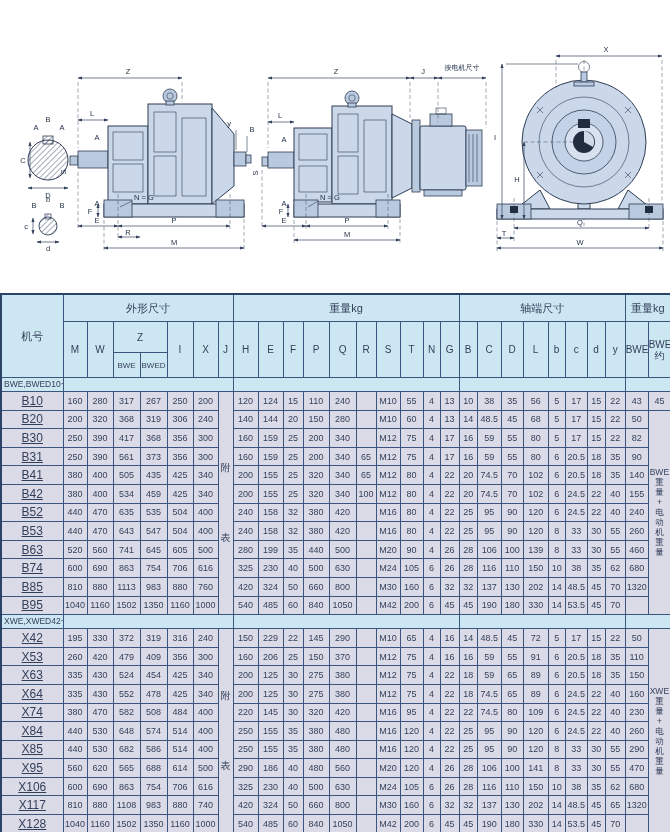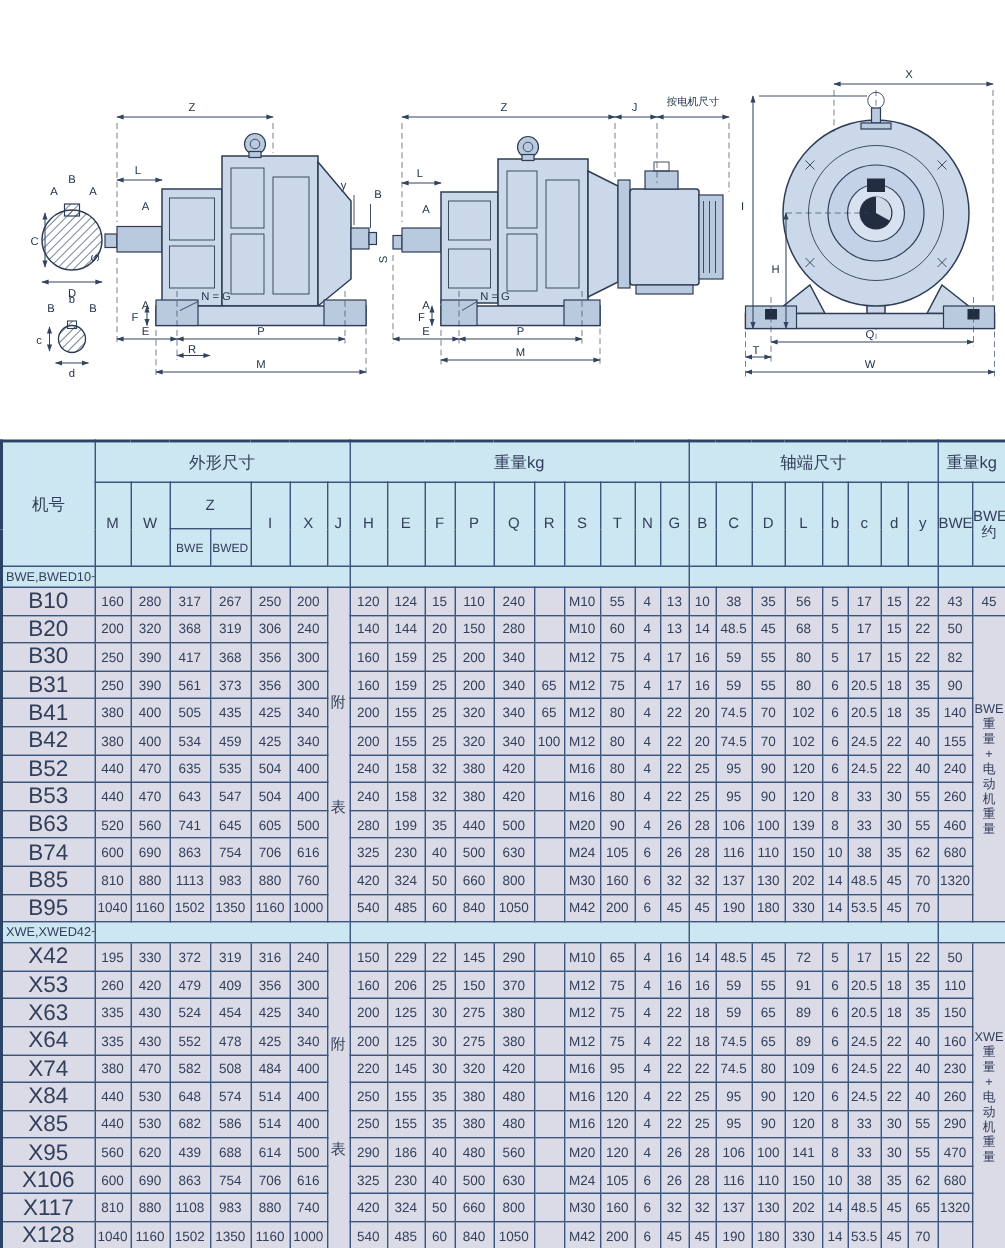--- a/index.html
+++ b/index.html
@@ -24,21 +24,21 @@
   table{border:2px solid #2a4366;}
   .hd td{background:#cde7f2;}
   .h1 td{font-size:11px;height:26px;}
   .h2 td{font-size:10px;height:30px;}
   .h3 td{font-size:8px;height:24px;}
   .wgt2{white-space:pre-line;line-height:1.1;font-size:8px;}
   .group-row td{background:#cde7f2;height:13px;font-size:8.5px;}
   .group-label{text-align:left;padding-left:2px;}
   .dr{height:18.6px;}
   .dr td{background:#dbdbe7;}
-  .model{font-size:15px;}
+  .model{font-size:12px;text-decoration:underline;}
   .note-cell{vertical-align:middle;}
   .jnote{display:flex;flex-direction:column;align-items:center;justify-content:center;
          gap:56px;font-size:10px;color:#323f5a;}
   .wnote{display:flex;flex-direction:column;align-items:center;justify-content:center;
          font-size:8.5px;line-height:1.18;color:#323f5a;}
 </style>
 </head>
 <body>
 
 <div class="page">
@@ -897,21 +897,21 @@
             <td>8</td>
             <td>33</td>
             <td>30</td>
             <td>55</td>
             <td>290</td>
           </tr>
           <tr class="dr">
             <td class="model">X95</td>
             <td>560</td>
             <td>620</td>
-            <td>439</td>
+            <td>565</td>
             <td>688</td>
             <td>614</td>
             <td>500</td>
             <td>290</td>
             <td>186</td>
             <td>40</td>
             <td>480</td>
             <td>560</td>
             <td></td>
             <td>M20</td>

